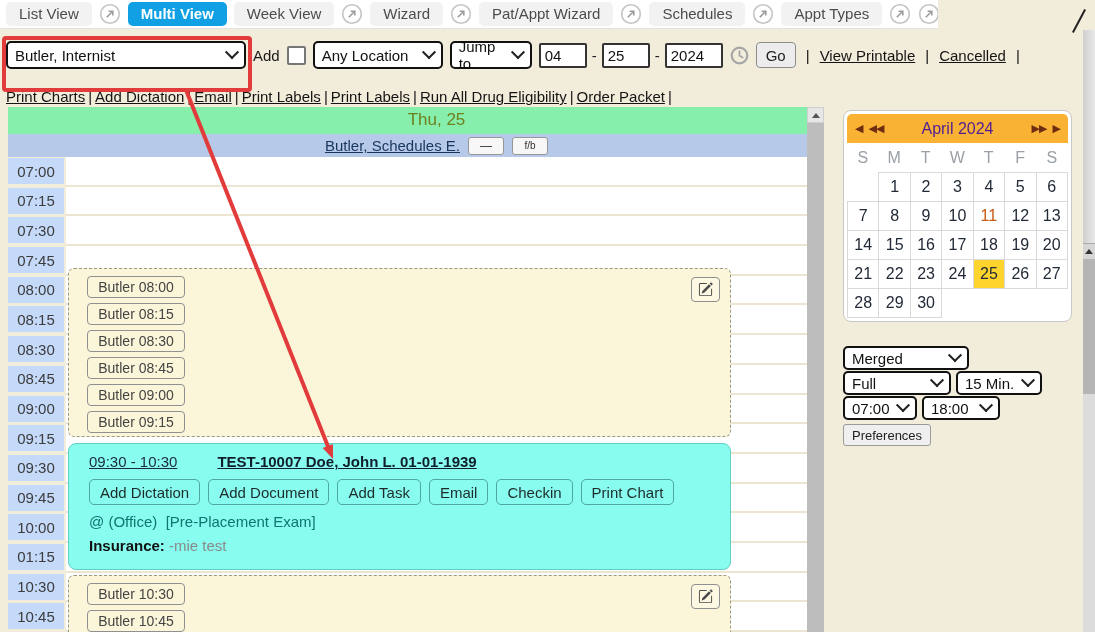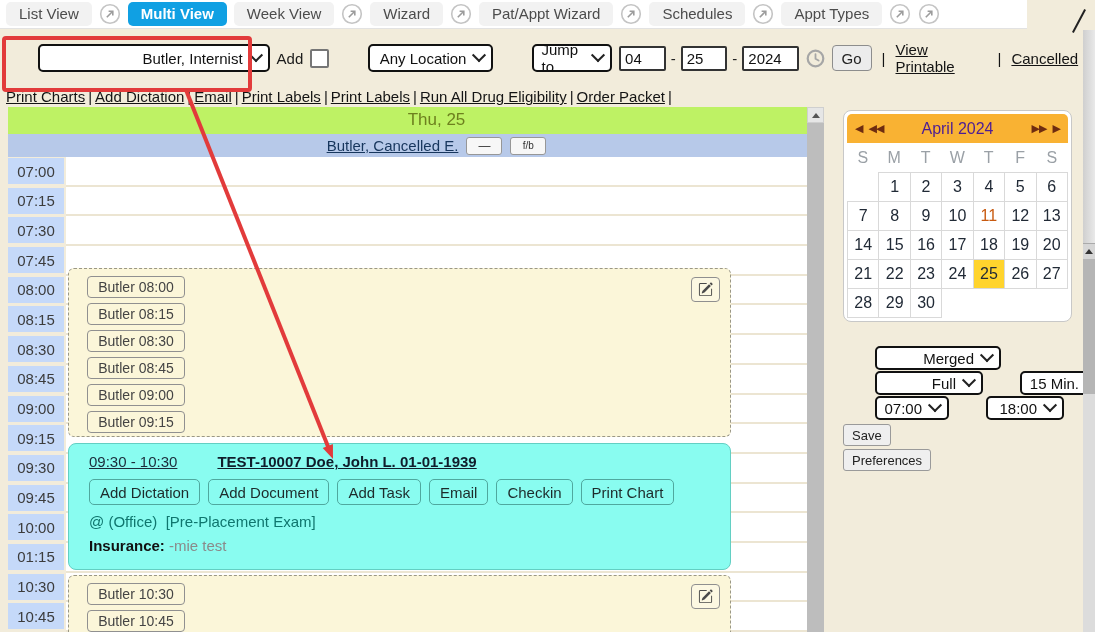--- a/index.html
+++ b/index.html
@@ -3,53 +3,53 @@
 <meta charset="utf-8">
 <style>
   html,body{margin:0;padding:0;}
   body{
     width:1095px;height:632px;position:relative;overflow:hidden;
     background:#f2ecdb;font-family:"Liberation Sans",sans-serif;
     -webkit-font-smoothing:antialiased;
   }
   
   .tabbar{
-    position:absolute;top:0;left:0;width:1027px;height:29px;background:#ffffff;
+    position:absolute;top:0;left:0;width:938px;height:29px;background:#ffffff;
     border-bottom:1px solid #e2e2e2;display:flex;align-items:center;
     padding-left:6px;gap:7px;overflow:hidden;box-sizing:border-box;white-space:nowrap;
   }
   .tab{
     height:24px;line-height:24px;padding:0 13px;background:#f2f2f2;border-radius:5px;
     color:#4c4c4c;font-size:15px;flex:0 0 auto;cursor:pointer;
   }
   .tab.active{background:#10a0e3;color:#fff;font-weight:bold;}
   .ext{flex:0 0 auto;width:22px;height:22px;display:inline-flex;}
   
   .toolrow1{position:absolute;top:41px;left:6px;display:flex;align-items:center;gap:7px;font-size:15px;color:#1a1a1a;}
   .toolrow2{position:absolute;top:88px;left:6px;font-size:15px;color:#1a1a1a;white-space:nowrap;}
   .fselect{
     background:#fff;border:2px solid #111;border-radius:5px;height:24px;
-    display:inline-flex;align-items:center;justify-content:flex-end;
-    padding:0 7px;font-size:15px;color:#111;box-sizing:content-box;cursor:pointer;margin-left:32px;
+    display:inline-flex;align-items:center;justify-content:space-between;
+    padding:0 7px;font-size:15px;color:#111;box-sizing:content-box;cursor:pointer;
   }
   .chev{width:8px;height:8px;border-right:2px solid #222;border-bottom:2px solid #222;
     transform:rotate(45deg) translate(-2px,-2px);margin-left:8px;flex:0 0 auto;}
   .prov{width:222px;height:24px;}
   .checkbox{width:15px;height:15px;background:#fff;border:2px solid #767676;border-radius:2px;display:inline-block;cursor:pointer;}
   .dateinput{width:36px;height:21px;background:#fff;border:2px solid #333;border-radius:2px;
     font-size:15px;color:#111;padding:0 4px;display:inline-flex;align-items:center;cursor:text;}
   .dash{color:#222;margin:0 -2px;}
   .gobtn{height:24px;padding:0 9px;background:#ececec;border:1px solid #8d8d8d;border-radius:4px;
     font-size:15px;color:#222;display:inline-flex;align-items:center;cursor:pointer;}
   .tlink{color:#141414;text-decoration:underline;cursor:pointer;}
   .sep{color:#141414;margin:0 3px;text-decoration:none;}
   
   .schedule{position:absolute;left:8px;top:107px;width:816px;height:525px;overflow:hidden;}
   .sgrid{position:absolute;left:0;top:0;width:799px;}
-  .h1{height:27px;background:#bef264;display:flex;}
+  .h1{height:27px;background:#86efac;display:flex;}
   .h1 .title{flex:1;text-align:center;font-size:17px;color:#6d801e;line-height:26px;padding-left:58px;}
   .h2{height:23px;background:#b7c9e9;display:flex;align-items:center;justify-content:center;padding-left:58px;gap:8px;}
   .provlink{color:#17365d;font-size:15px;text-decoration:underline;cursor:pointer;}
   .minibtn{background:#f7f7f7;border:1px solid #979797;border-radius:3px;height:16px;min-width:34px;
     font-size:12px;color:#333;display:inline-flex;align-items:center;justify-content:center;cursor:pointer;line-height:1;}
   .minibtn.fb{font-size:10px;font-weight:normal;text-align:right;}
   .trow{display:flex;height:29.6875px;}
   .tcell{width:56px;height:26px;margin-top:1px;background:#c5d9f9;color:#3c3c3c;font-size:15px;
     display:flex;align-items:center;justify-content:center;flex:0 0 auto;cursor:default;}
   .ccell{flex:1;margin-left:2px;background:#ffffff;border-bottom:2px solid #ece5d2;box-sizing:border-box;}
@@ -206,21 +206,21 @@
 </div>
 
 <div class="toolrow2" id="actionlinks"><span class="tlink">Print Charts</span><span class="sep">|</span><span class="tlink">Add Dictation</span><span class="sep">|</span><span class="tlink">Email</span><span class="sep">|</span><span class="tlink">Print Labels</span><span class="sep">|</span><span class="tlink">Print Labels</span><span class="sep">|</span><span class="tlink">Run All Drug Eligibility</span><span class="sep">|</span><span class="tlink">Order Packet</span><span class="sep">|</span></div>
 
 <div class="schedule">
   <div class="sgrid">
     <div class="h1">
       <div class="title">Thu, 25</div>
     </div>
     <div class="h2">
-      <span class="provlink">Butler, Cancelled E.</span>
+      <span class="provlink">Butler, Schedules E.</span>
       <span class="minibtn">—</span>
       <span class="minibtn fb">f/b</span>
     </div>
     <div id="rows">
         <div class="trow">
           <div class="tcell">07:00</div>
           <div class="ccell"></div>
         </div>
         <div class="trow">
           <div class="tcell">07:15</div>
@@ -432,21 +432,20 @@
   <div class="ctlrow">
     <div class="fselect ctl-start">
       <span>07:00</span>
         <span class="chev"></span>
     </div>
     <div class="fselect ctl-end">
       <span>18:00</span>
         <span class="chev"></span>
     </div>
   </div>
-  <div><span class="greybtn">Save</span></div>
   <div><span class="greybtn">Preferences</span></div>
 </div>
 
 <div class="pagescroll">
   <div class="upzone"></div>
   <div class="pbtn">
       <span class="arrow-up"></span>
     </div>
   <div class="pthumb"></div>
 </div>

